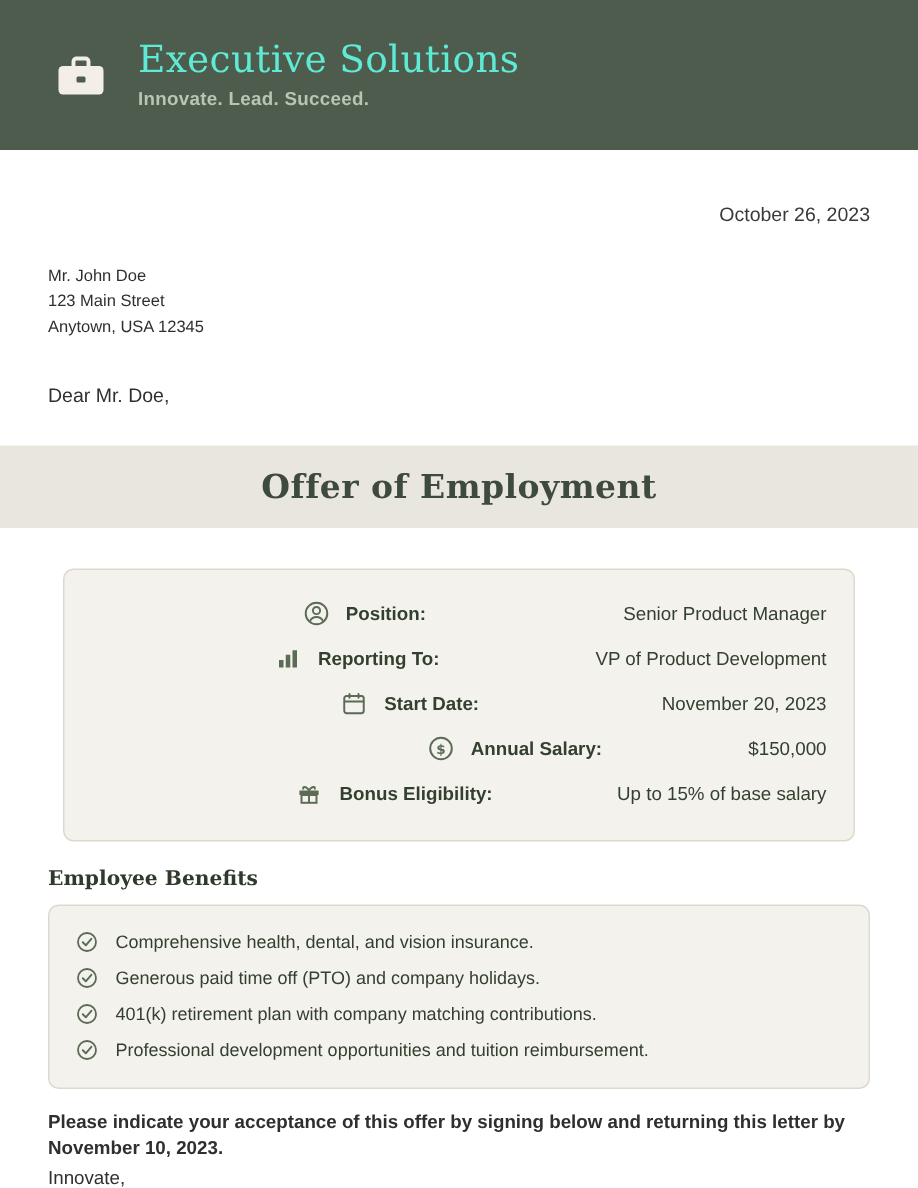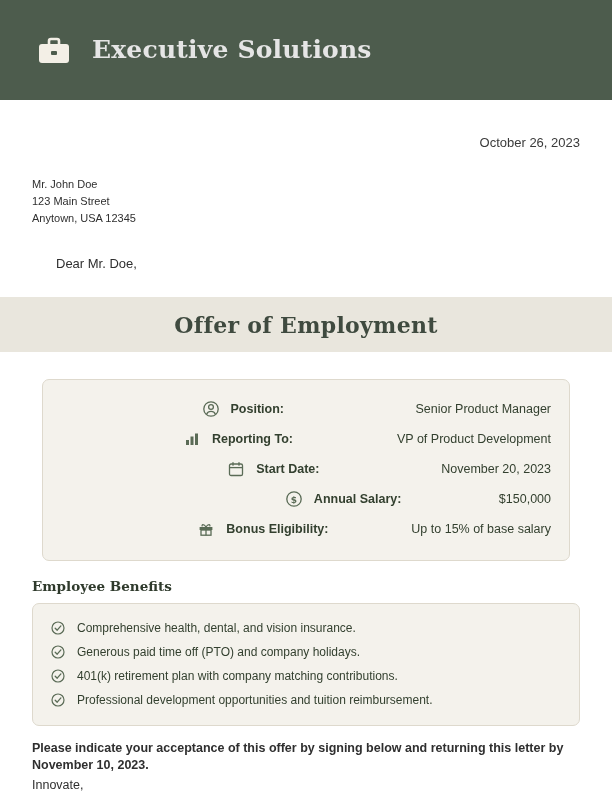--- a/index.html
+++ b/index.html
@@ -31,23 +31,23 @@
     margin-right: 18px;
     flex: 0 0 auto;
     display: flex;
     align-items: center;
     justify-content: center;
   }
   .logo-badge svg { display: block; }
   .header-text { display: flex; flex-direction: column; justify-content: center; }
   .company-name {
     font-family: "DejaVu Serif", serif;
-    font-weight: bold;
+    font-weight: normal;
     font-size: 25px;
-    color: #e5e5e5;
+    color: #5eead4;
     letter-spacing: 0.2px;
     line-height: 1.05;
   }
   .tagline {
     margin-top: 6px;
     font-size: 12.5px;
     font-weight: bold;
     color: #b9c4b4;
     letter-spacing: 0.2px;
   }
@@ -66,21 +66,20 @@
   .address {
     margin-top: 26px;
     font-size: 11px;
     line-height: 17px;
     color: #2f2f2f;
   }
   .salutation {
     margin-top: 29px;
     font-size: 13px;
     color: #2f2f2f;
-    margin-left: 24px;
   }
 
   
   .title-band {
     margin-top: 26px;
     background: #e9e6dd;
     height: 55px;
     display: flex;
     align-items: center;
     justify-content: center;
@@ -193,20 +192,21 @@
 <div class="header">
   <div class="logo-badge">
     <svg width="40" height="40" viewBox="0 0 40 40" aria-hidden="true">
       <path d="M8 14 h24 a3 3 0 0 1 3 3 v13 a3 3 0 0 1 -3 3 h-24 a3 3 0 0 1 -3 -3 v-13 a3 3 0 0 1 3 -3 z" fill="#f3efe6"></path>
       <path d="M15 14 v-3 a2 2 0 0 1 2 -2 h6 a2 2 0 0 1 2 2 v3" fill="none" stroke="#f3efe6" stroke-width="2.6"></path>
       <rect x="17" y="21" width="6" height="4" rx="1" fill="#4d5c4d"></rect>
     </svg>
   </div>
   <div class="header-text">
     <div class="company-name">Executive Solutions</div>
+    <div class="tagline">Innovate. Lead. Succeed.</div>
   </div>
 </div>
 
 <div class="page">
 
   <div class="date-line">October 26, 2023</div>
 
   <div class="address">
     <div>Mr. John Doe</div>
     <div>123 Main Street</div>

